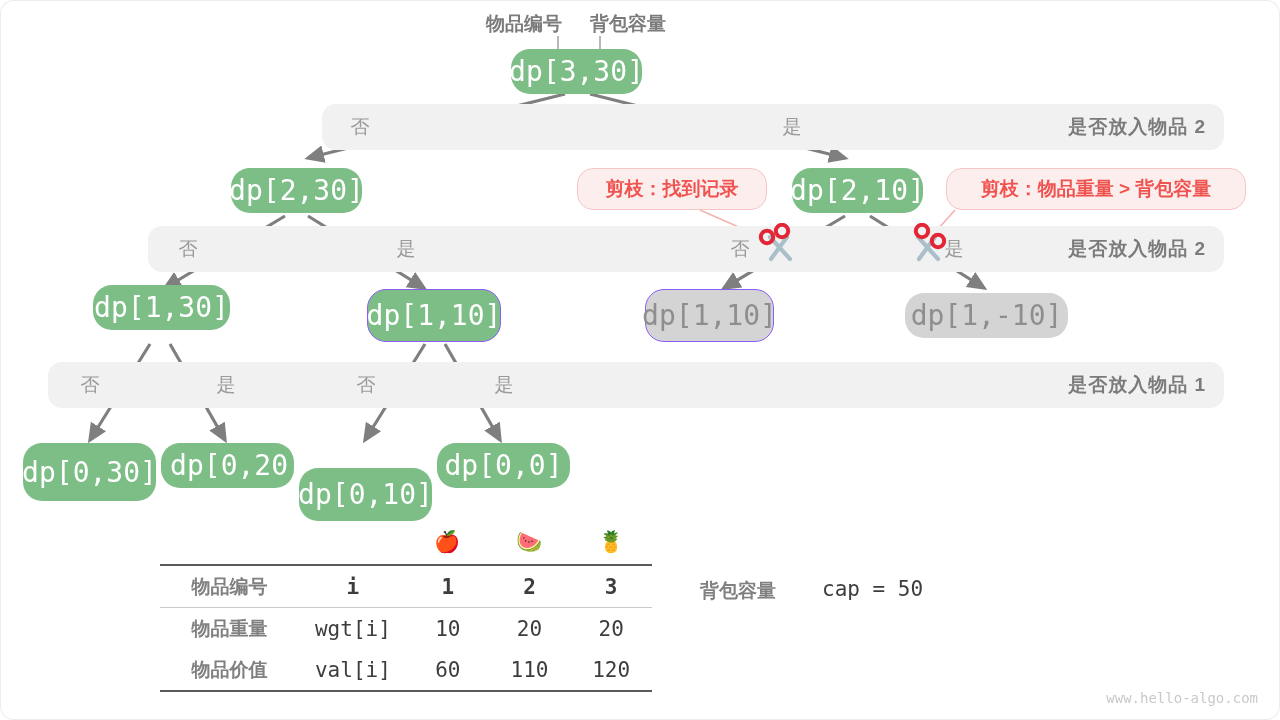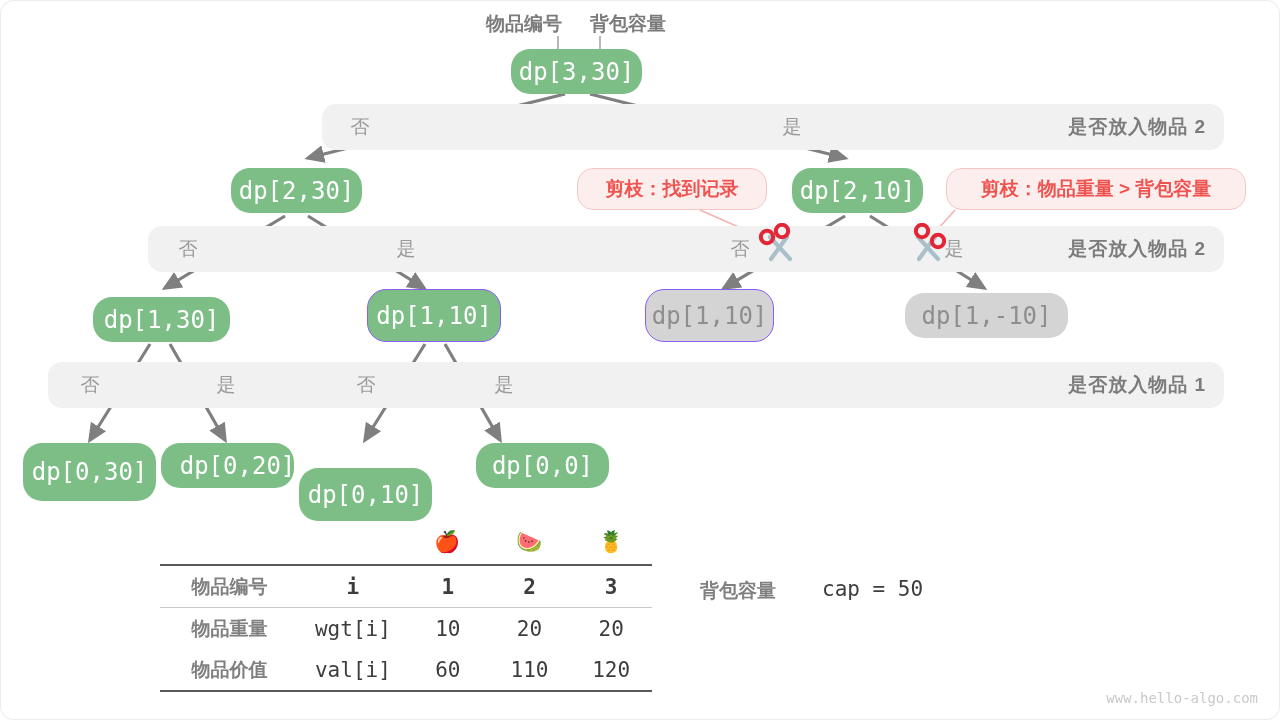--- a/index.html
+++ b/index.html
@@ -35,21 +35,21 @@
     position:absolute;top:50%;transform:translate(-50%,-50%);
     font-size:19px;color:#9a9a9a;white-space:nowrap;
   }
 
   
   .node{
     position:absolute;
     display:flex;align-items:center;justify-content:center;
     border-radius:19px;
     font-family:"DejaVu Sans Mono","Liberation Mono",monospace;
-    font-size:24px;
+    font-size:28px;
     letter-spacing:0px;
     white-space:nowrap;
     box-sizing:border-box;
   }
   .node.green{background:#7dbe87;color:#ffffff;}
   .node.gray{background:#d4d4d4;color:#8e8e8e;}
   .node.hl{border:1px solid #8b5cf6;}
 
   
   .hdr{
@@ -188,29 +188,29 @@
     <span class="yn" style="left:318px;">否</span>
     <span class="yn" style="left:456px;">是</span>
     <span class="band-title">是否放入物品 1</span>
   </div>
 
   <div class="node green" style="left:511px;top:49px;width:131px;height:45px;">dp[3,30]</div>
 
   <div class="node green" style="left:231px;top:168px;width:131px;height:45px;">dp[2,30]</div>
   <div class="node green" style="left:792px;top:168px;width:131px;height:45px;">dp[2,10]</div>
 
-  <div class="node green" style="left:93px;top:297px;width:137px;height:45px;">dp[1,30]</div>
+  <div class="node green" style="left:93px;top:285px;width:137px;height:45px;">dp[1,30]</div>
   <div class="node green hl" style="left:367px;top:289px;width:134px;height:53px;">dp[1,10]</div>
   <div class="node gray hl" style="left:645px;top:289px;width:129px;height:53px;">dp[1,10]</div>
   <div class="node gray" style="left:905px;top:293px;width:163px;height:45px;">dp[1,-10]</div>
 
   <div class="node green" style="left:23px;top:443px;width:133px;height:58px;">dp[0,30]</div>
   <div class="node green" style="left:161px;top:443px;width:133px;height:45px;padding-left:20px;">dp[0,20]</div>
   <div class="node green" style="left:299px;top:420px;width:133px;height:53px;margin-top:48px;">dp[0,10]</div>
-  <div class="node green" style="left:437px;top:443px;width:133px;height:45px;margin-left:39px;">dp[0,0]</div>
+  <div class="node green" style="left:437px;top:443px;width:133px;height:45px;">dp[0,0]</div>
 
   <div class="prune" style="left:577px;top:168px;width:190px;height:42px;">剪枝：找到记录</div>
   <div class="prune" style="left:946px;top:168px;width:300px;height:42px;">剪枝：物品重量 &gt; 背包容量</div>
 
   <svg class="scissor" style="left:757px;top:223px;" width="46" height="44" viewBox="0 0 46 44">
     <g stroke="#a9bfc9" stroke-width="4.2" stroke-linecap="round" fill="none">
       <line x1="13" y1="14" x2="33" y2="36"></line>
       <line x1="30" y1="14" x2="14" y2="36"></line>
     </g>
     <circle cx="10" cy="14" r="6.2" fill="none" stroke="#e32636" stroke-width="4"></circle>

